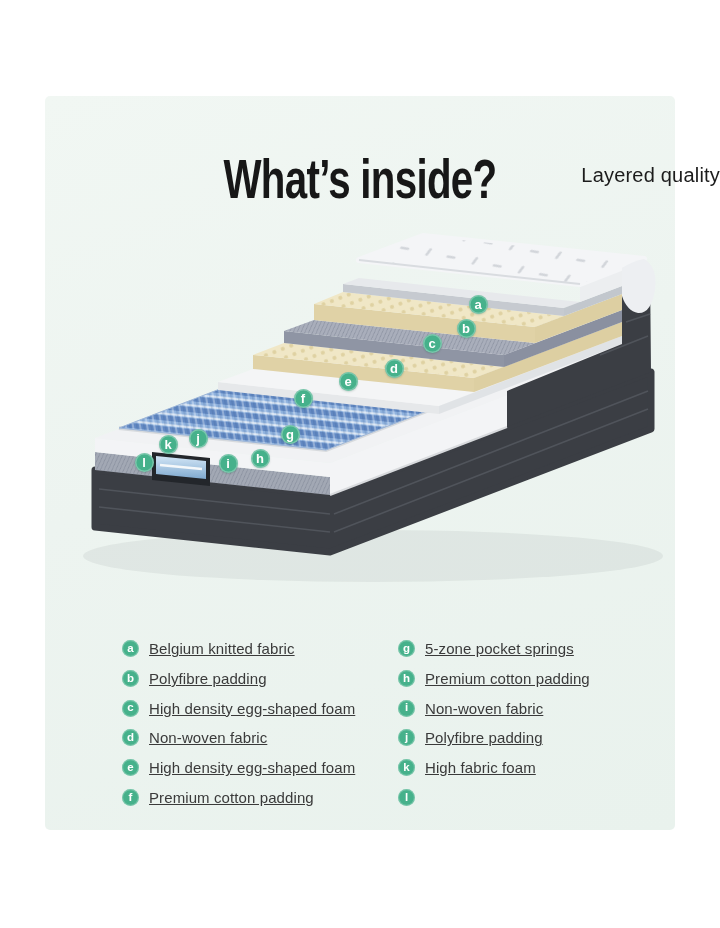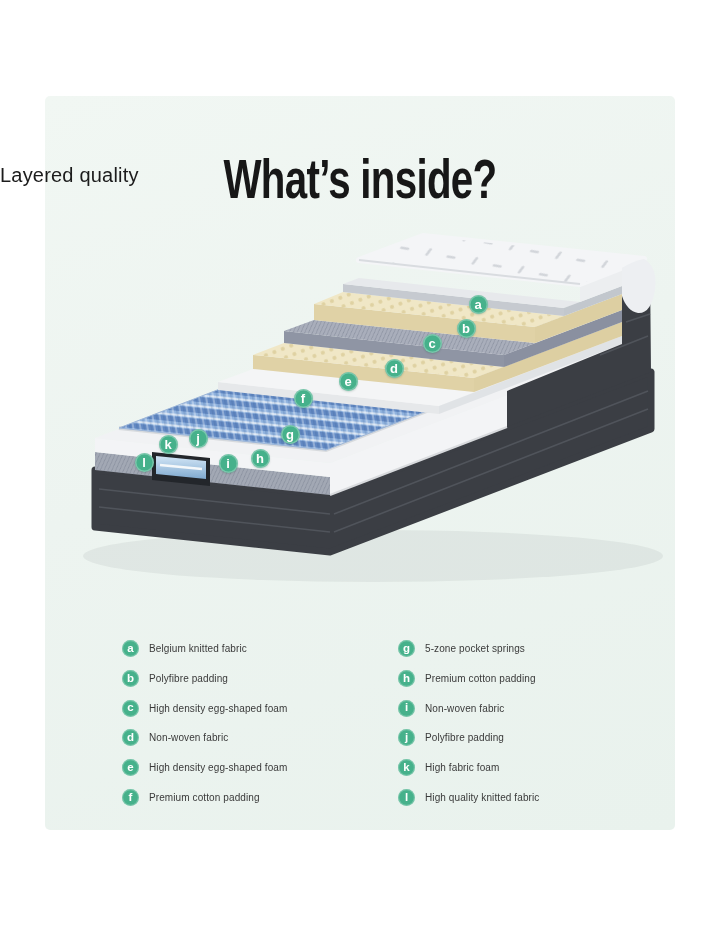--- a/index.html
+++ b/index.html
@@ -12,36 +12,36 @@
   }
   html,body{margin:0;padding:0;}
   body{font-family:"Liberation Sans",sans-serif;background:#fff;}
   .page{position:relative;width:720px;height:852px;background:var(--page-white);overflow:hidden;}
   .panel{position:absolute;left:45px;top:96px;width:630px;height:734px;
          background:linear-gradient(160deg,#f1f7f3 0%,var(--panel-mint) 45%,#e9f2ed 100%);
          border-radius:5px;}
   .title{position:absolute;left:0;top:113px;width:720px;text-align:center;
          font-size:56px;font-weight:bold;color:var(--title-text);line-height:1;
          letter-spacing:-1px;transform:scaleX(0.72);transform-origin:50% 50%;}
-  .subtitle{position:absolute;left:0;top:164px;width:720px;text-align:left;
+  .subtitle{position:absolute;left:0;top:164px;width:720px;text-align:right;
          font-size:20px;font-weight:400;color:#1c1c1c;letter-spacing:0.2px;}
   .diagram{position:absolute;left:0;top:0;width:720px;height:928px;}
   svg{position:absolute;left:0;top:0;}
   .badge{position:absolute;width:19px;height:19px;border-radius:50%;
          background:var(--badge-green);color:#fff;display:flex;align-items:center;
          justify-content:center;font-size:13px;font-weight:bold;line-height:1;
          box-shadow:inset 0 0 0 1.5px rgba(255,255,255,0.28), 0 1px 2px rgba(0,60,40,0.18);}
   .legend-col{position:absolute;top:634px;display:flex;flex-direction:column;}
   .legend-col.left{left:122px;} .legend-col.right{left:398px;}
   .legend-item{height:29.7px;display:flex;align-items:center;gap:10px;}
   .legend-badge{width:17px;height:17px;border-radius:50%;background:var(--badge-green);
          color:#fff;display:flex;align-items:center;justify-content:center;
          font-size:11.5px;font-weight:bold;line-height:1;flex:0 0 17px;
          box-shadow:inset 0 0 0 1.2px rgba(255,255,255,0.25);}
-  .legend-label{font-size:10px;color:var(--legend-text);letter-spacing:0.1px;white-space:nowrap;}
+  .legend-label{font-size:15px;color:var(--legend-text);letter-spacing:0.1px;white-space:nowrap;text-decoration:underline;}
   
   .f-charcoal{fill:var(--charcoal);stroke:var(--charcoal);stroke-width:7;stroke-linejoin:round;}
   .f-charcoal-flat{fill:var(--charcoal);}
   .seam{stroke:var(--charcoal-seam);stroke-width:1.6;fill:none;}
   .f-tray{fill:var(--tray-white);}
   .f-wall{fill:#f3f4f6;}
   .f-white-top{fill:#f4f5f6;} .f-white-front{fill:#e6e8ea;} .f-white-side{fill:#e0e3e6;}
   .f-cream-top{fill:var(--cream-foam);} .f-cream-front{fill:var(--cream-side);} .f-cream-side{fill:#ddcfa2;}
   .f-grey-top{fill:var(--grey-fabric);} .f-grey-front{fill:var(--grey-side);} .f-grey-side{fill:#8a90a0;}
   .f-b-top{fill:#e7e9ec;} .f-b-front{fill:#c6cad0;} .f-b-side{fill:#c2c7cd;}
@@ -295,16 +295,15 @@
     <span class="legend-badge">
           <span class="badge-letter">k</span>
         </span>
     <span class="legend-label">High fabric foam</span>
   </div>
 
   <div class="legend-item">
     <span class="legend-badge">
           <span class="badge-letter">l</span>
         </span>
-    <span class="legend-label">High quality knitted fabric</span>
   </div>
 </div>
 </div>
 
 </body></html>

